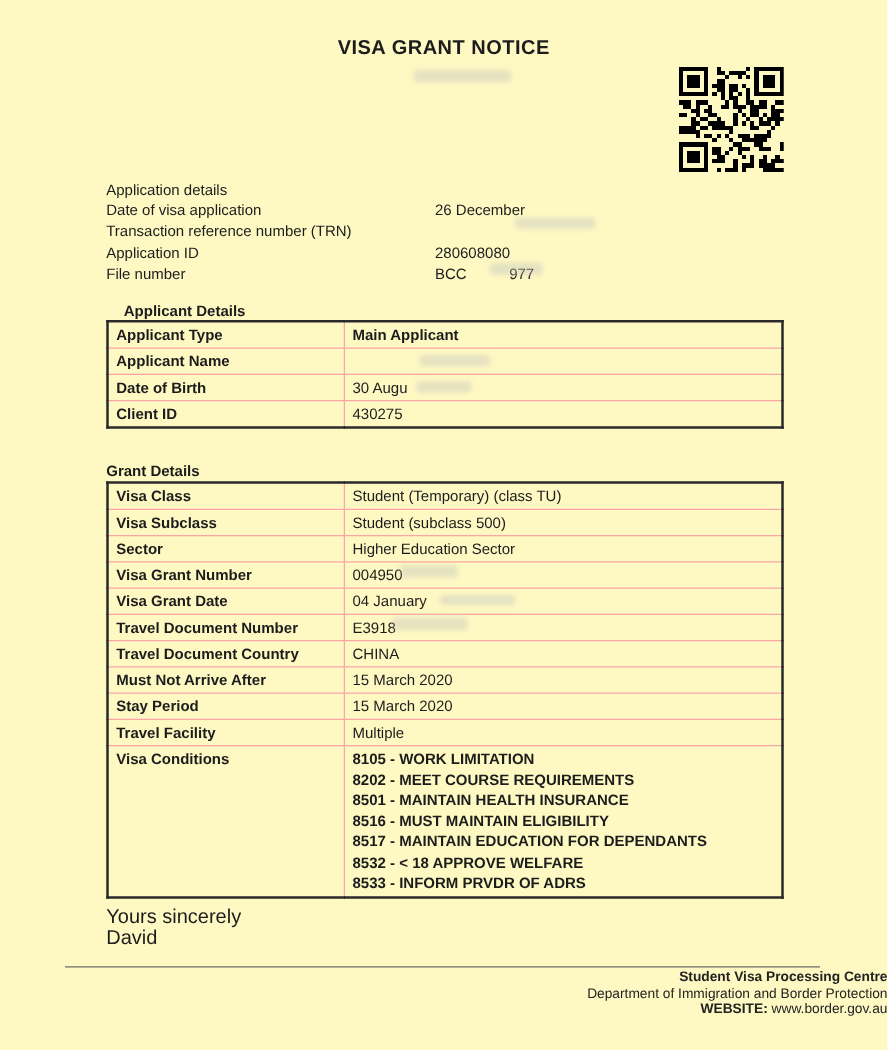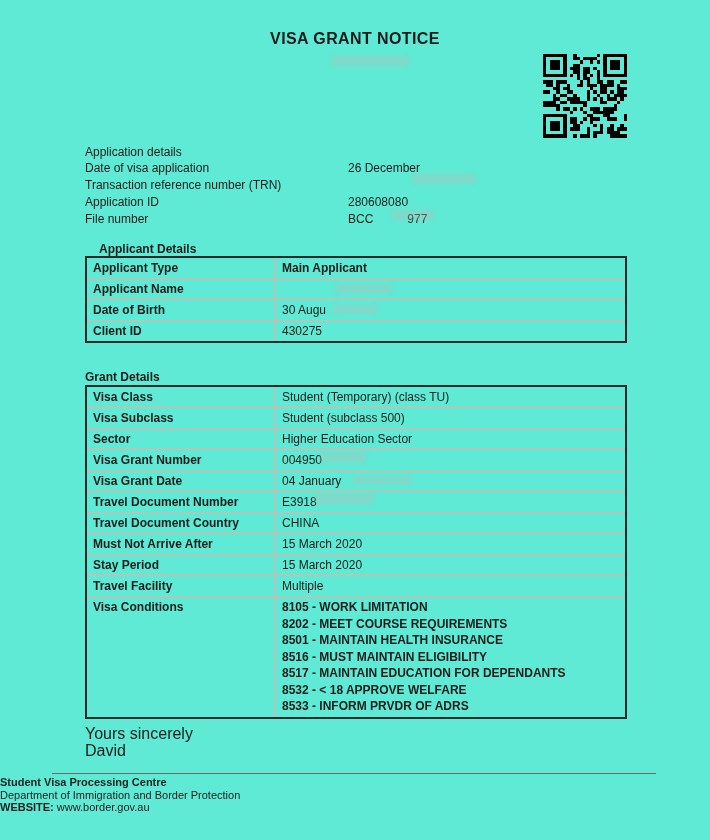--- a/index.html
+++ b/index.html
@@ -1,19 +1,19 @@
 <!DOCTYPE html>
 <html><head>
 <meta charset="utf-8">
 <style>
   html,body{margin:0;padding:0;background:#ffffff;}
   .page{
     position:relative;
     width:710px;height:840px;
-    background:#5eead4;
+    background:#fef9c3;
     font-family:"Liberation Sans", sans-serif;
     color:#1c1c1c;
     overflow:hidden;
   }
   .doc-title{
     position:absolute;top:30px;left:0;width:710px;
     text-align:center;font-size:16px;font-weight:bold;
     letter-spacing:.4px;line-height:18px;
   }
   .qr{position:absolute;top:52px;left:543px;width:84px;height:87px;}
@@ -46,21 +46,21 @@
   table.grid td.k{width:176px;font-weight:bold;}
   td.vbold{font-weight:bold;}
   td.conds{white-space:normal;font-weight:bold;}
   .conds div{line-height:16.5px;}
   
   .signature{position:absolute;left:85px;top:726px;font-size:16px;line-height:16.5px;}
   
   .footer-rule{position:absolute;left:52px;top:773px;width:604px;height:1px;background:#6b6b6b;}
   .footer{
     position:absolute;left:0;top:776px;width:710px;
-    text-align:left;font-size:11px;line-height:12.5px;color:#222;
+    text-align:right;font-size:11px;line-height:12.5px;color:#222;
   }
   .footer .b{font-weight:bold;}
   
   .smudge{
     position:absolute;border-radius:2px;
     background:rgba(190,190,190,0.38);
     filter:blur(2px);
     pointer-events:none;
   }
   .sm-title{left:331px;top:56px;width:78px;height:10px;}

